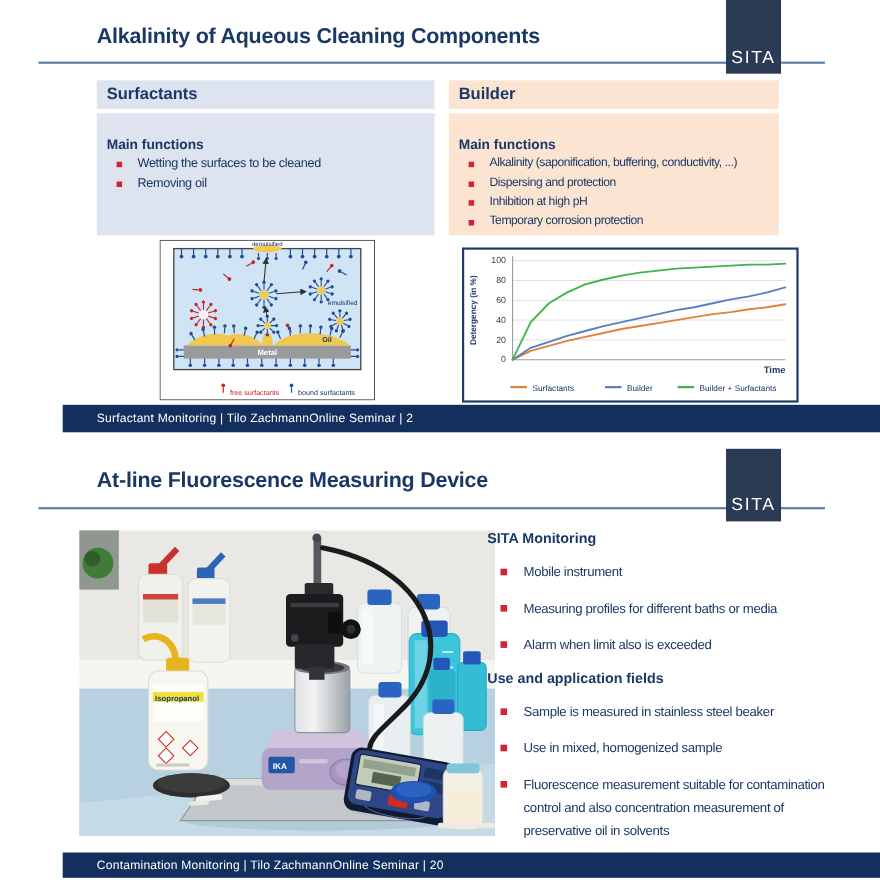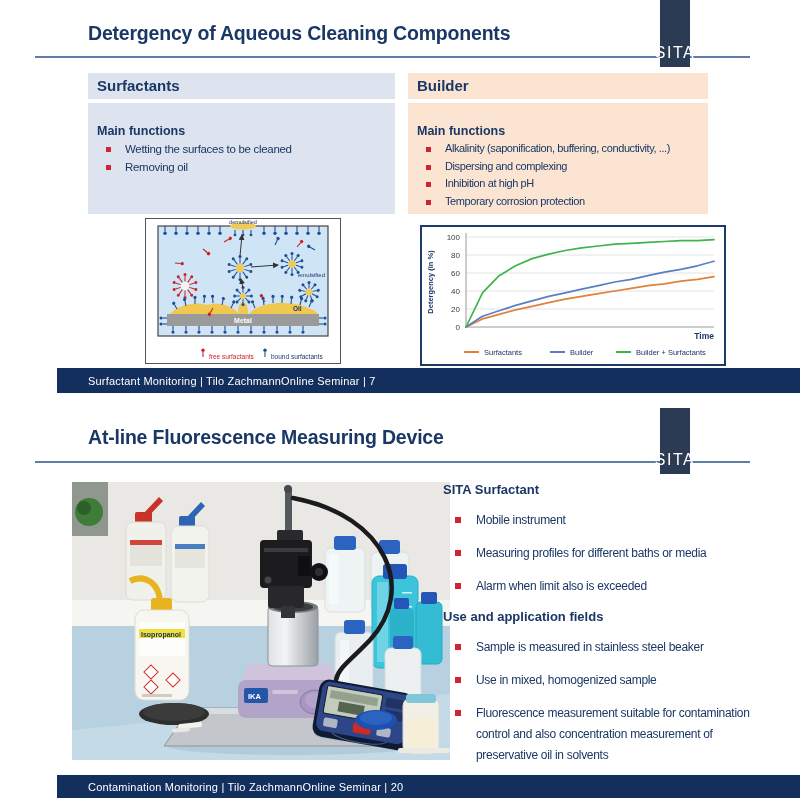--- a/index.html
+++ b/index.html
@@ -4,21 +4,21 @@
 <style>
   html,body{margin:0;padding:0;}
   body{width:800px;height:800px;background:#fff;font-family:"Liberation Sans",sans-serif;}
   .page{position:relative;width:800px;height:800px;overflow:hidden;background:#fff;}
   .slide{position:absolute;left:0;width:800px;height:400px;}
   #slide1{top:0;} #slide2{top:400px;}
   h1{position:absolute;left:88px;margin:0;font-size:19.5px;font-weight:bold;color:#1a3765;letter-spacing:-0.2px;}
   #slide1 h1{top:22px;} #slide2 h1{top:26px;}
   .rule{position:absolute;left:35px;width:715px;height:2px;background:#5d7ea6;}
   #slide1 .rule{top:56px;} #slide2 .rule{top:61px;}
-  .logo{position:absolute;left:660px;width:30px;background:#2c3b54;color:#fff;display:flex;align-items:flex-end;justify-content:center;font-size:16px;letter-spacing:1.5px;box-sizing:border-box;padding-bottom:5px;}
+  .logo{position:absolute;left:660px;width:50px;background:#2c3b54;color:#fff;display:flex;align-items:flex-end;justify-content:center;font-size:16px;letter-spacing:1.5px;box-sizing:border-box;padding-bottom:5px;}
   #slide1 .logo{top:0;height:67px;} #slide2 .logo{top:8px;height:66px;}
   .hdr{position:absolute;top:73px;height:26px;line-height:26px;font-weight:bold;font-size:15px;color:#1a3765;padding-left:9px;box-sizing:border-box;}
   .c1{left:88px;width:307px;} .c2{left:408px;width:300px;}
   .hdr.c1,.box.c1{background:#dde3ef;} .hdr.c2,.box.c2{background:#fbe5d2;}
   .box{position:absolute;top:103px;height:111px;box-sizing:border-box;padding:5px 8px 0 9px;color:#1a3765;}
   .mf{font-weight:bold;font-size:12.5px;margin:16px 0 2px;}
   ul{margin:0;padding:0;list-style:none;}
   .blist li{position:relative;padding-left:28px;font-size:11.5px;letter-spacing:-0.3px;line-height:1.6;color:#1a3765;}
   .blist li::before{content:"";position:absolute;left:9px;top:7px;width:5px;height:5px;background:#cf2433;}
   .box.c2 .blist li{font-size:11px;letter-spacing:-0.4px;white-space:nowrap;}
@@ -34,42 +34,42 @@
   .blist2{margin-bottom:5px;}
   .blist2.nowrap li{white-space:nowrap;}
   svg{font-family:inherit;display:block;}
 </style>
 </head>
 <body>
 
 <div class="page">
 
   <section class="slide" id="slide1">
-    <h1>Detergency of Aqueous Cleaning Components</h1>
+    <h1>Alkalinity of Aqueous Cleaning Components</h1>
     <div class="rule"></div>
     <div class="logo">
         <span>SITA</span>
       </div>
 
     <div class="hdr c1">Surfactants</div>
     <div class="hdr c2">Builder</div>
 
     <div class="box c1">
       <div class="mf">Main functions</div>
       <ul class="blist">
         <li>Wetting the surfaces to be cleaned</li>
         <li>Removing oil</li>
       </ul>
     </div>
 
     <div class="box c2">
       <div class="mf">Main functions</div>
       <ul class="blist">
         <li>Alkalinity (saponification, buffering, conductivity, ...)</li>
-        <li>Dispersing and complexing</li>
+        <li>Dispersing and protection</li>
         <li>Inhibition at high pH</li>
         <li>Temporary corrosion protection</li>
       </ul>
     </div>
 
     <div class="diagram">
       <svg id="diagram-svg" viewBox="0 0 196 146" width="196" height="146">
         <defs>
           <marker id="arr" markerWidth="6" markerHeight="6" refX="5" refY="3" orient="auto">
             <path d="M0,0 L6,3 L0,6 Z" fill="#333"></path>
@@ -541,21 +541,21 @@
           <text x="62" y="128" font-size="7.5" fill="#1a3765">Surfactants</text>
           <line x1="128" y1="125" x2="143" y2="125" stroke="#5b7ec2" stroke-width="2"></line>
           <text x="148" y="128" font-size="7.5" fill="#1a3765">Builder</text>
           <line x1="194" y1="125" x2="209" y2="125" stroke="#3eb44a" stroke-width="2"></line>
           <text x="214" y="128" font-size="7.5" fill="#1a3765">Builder + Surfactants</text>
         </svg>
     </div>
 
     <footer class="bar">
       <span>Surfactant Monitoring | Tilo Zachmann</span>
-      <span>Online Seminar | 7</span>
+      <span>Online Seminar | 2</span>
     </footer>
   </section>
 
   <section class="slide" id="slide2">
     <h1>At-line Fluorescence Measuring Device</h1>
     <div class="rule"></div>
     <div class="logo">
         <span>SITA</span>
       </div>
 
@@ -698,21 +698,21 @@
         <g>
           <rect x="331" y="216" width="36" height="56" rx="8" fill="#f2efe7" stroke="#ddd8ca"></rect>
           <rect x="334" y="212" width="30" height="9" rx="3" fill="#7fc6d8"></rect>
           <rect x="335" y="236" width="28" height="32" rx="5" fill="#f7eed8"></rect>
         </g>
         <rect x="326" y="266" width="52" height="5" rx="2" fill="#eceae2"></rect>
       </svg>
     </div>
 
     <div class="rcol">
-      <div class="h2">SITA Surfactant</div>
+      <div class="h2">SITA Monitoring</div>
       <ul class="blist2 nowrap">
         <li>Mobile instrument</li>
         <li>Measuring profiles for different baths or media</li>
         <li>Alarm when limit also is exceeded</li>
       </ul>
       <div class="h2">Use and application fields</div>
       <ul class="blist2">
         <li>Sample is measured in stainless steel beaker</li>
         <li>Use in mixed, homogenized sample</li>
         <li>Fluorescence measurement suitable for contamination control and also concentration measurement of preservative oil in solvents</li>

